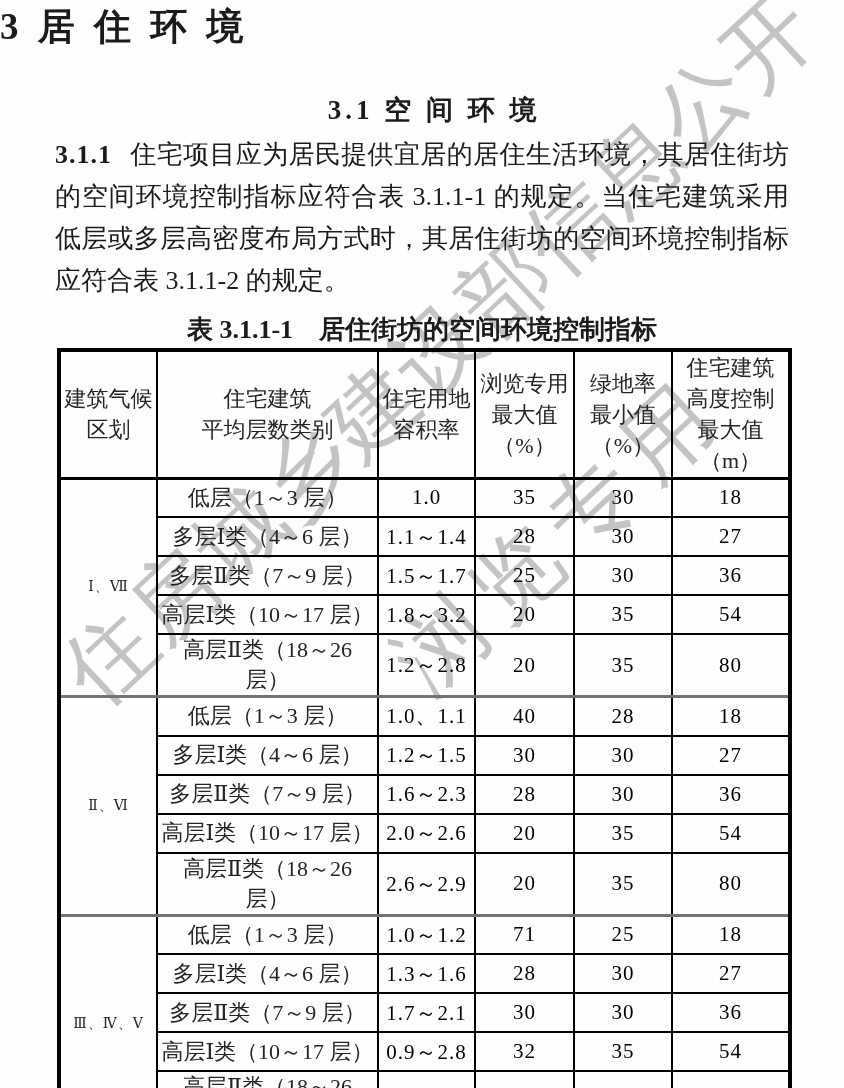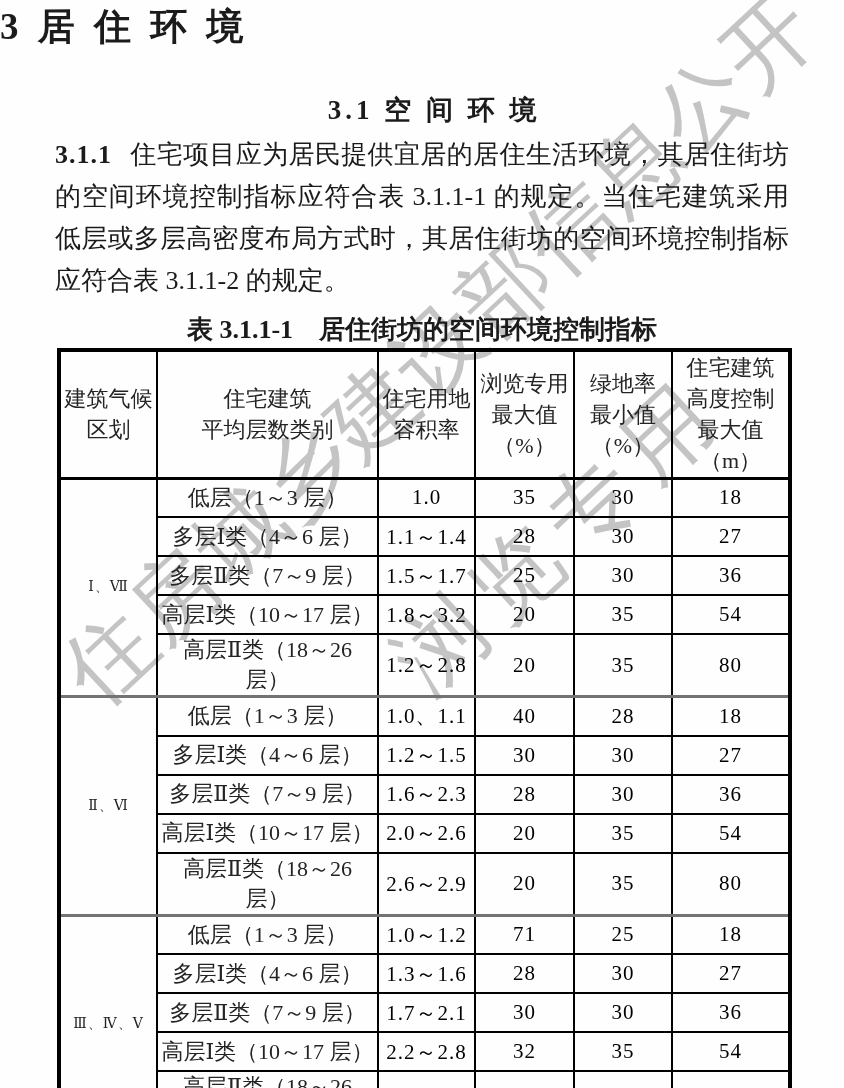--- a/index.html
+++ b/index.html
@@ -236,21 +236,21 @@
           </tr>
           <tr>
             <td class="cat">多层Ⅱ类（7～9 层）</td>
             <td class="num">1.7～2.1</td>
             <td class="num">30</td>
             <td class="num">30</td>
             <td class="num">36</td>
           </tr>
           <tr>
             <td class="cat">高层Ⅰ类（10～17 层）</td>
-            <td class="num">2.2～2.8</td>
+            <td class="num">0.9～2.8</td>
             <td class="num">32</td>
             <td class="num">35</td>
             <td class="num">54</td>
           </tr>
           <tr>
             <td class="cat">高层Ⅱ类（18～26 层）</td>
             <td class="num">2.8～3.1</td>
             <td class="num">22</td>
             <td class="num">35</td>
             <td class="num">80</td>

